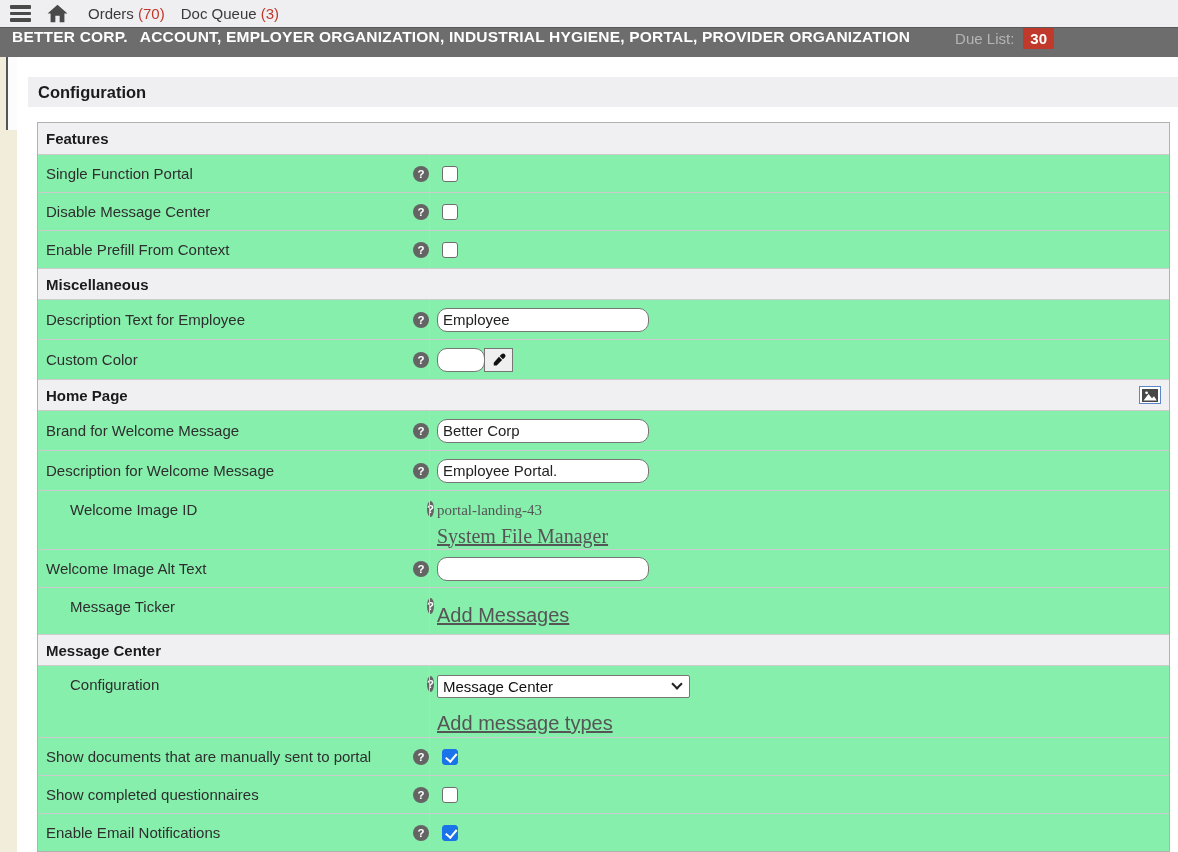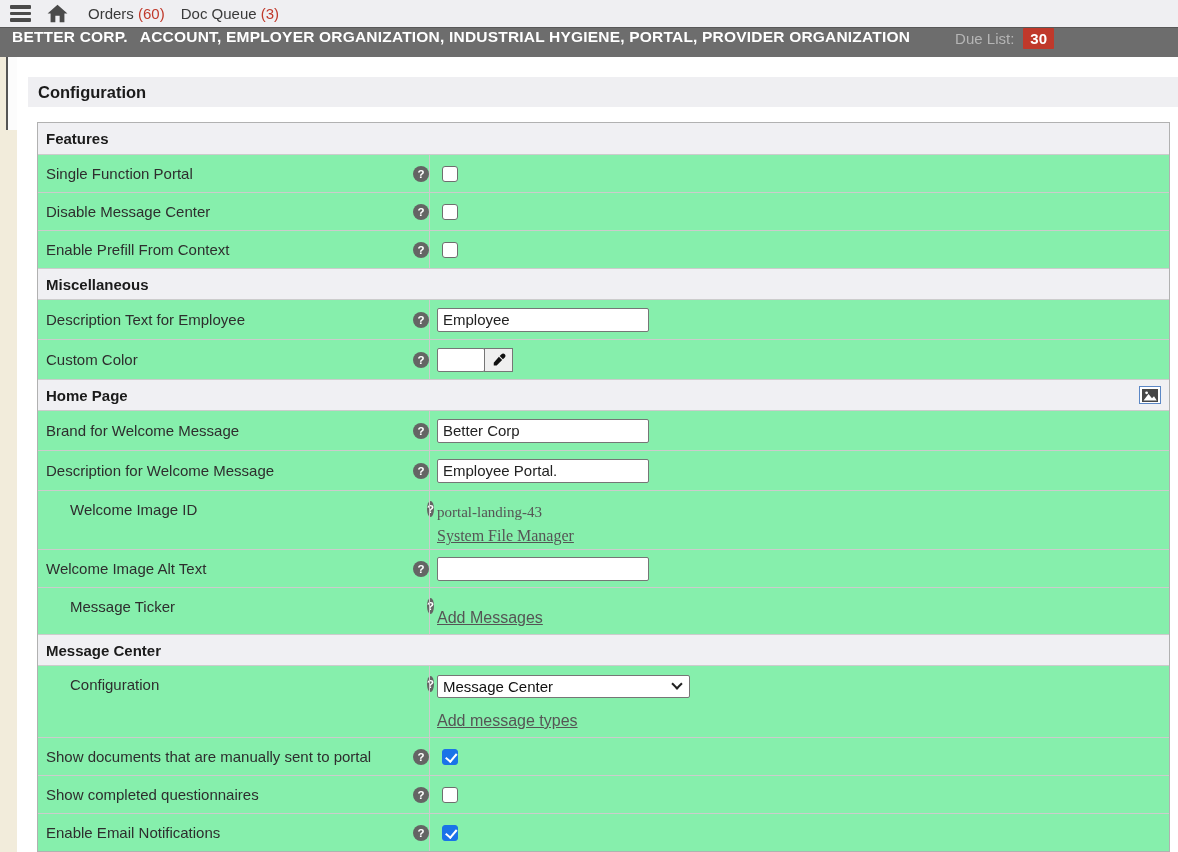--- a/index.html
+++ b/index.html
@@ -60,27 +60,27 @@
   .help { width:16px; height:16px; border-radius:50%; background:#646464; color:#fff;
           font-size:11.5px; font-weight:bold; display:inline-flex; align-items:center;
           justify-content:center; cursor:pointer; user-select:none; }
 
   .cb { width:16px; height:16px; border:1.5px solid #6e6e6e; border-radius:3px;
         background:#fff; position:relative; display:inline-block; margin-left:5px; cursor:pointer; }
   .cb.checked { background:#1a73e8; border-color:#1a73e8; }
   .cb.checked::after { content:""; position:absolute; left:4.6px; top:1.2px; width:4.5px;
         height:8.5px; border:solid #fff; border-width:0 2px 2px 0; transform:rotate(40deg); }
 
-  .ti { height:24px; width:212px; border:1px solid #767676; border-radius:2px;
+  .ti { height:24px; width:212px; border:1px solid #767676; border-radius:10px;
         font-family:"Liberation Sans", sans-serif; font-size:15px; padding:0 5px; color:#222; }
   .ti-color { width:48px; }
   .swatch-btn { height:24px; width:29px; background:#efefef; border:1px solid #767676;
         margin-left:-1px; display:inline-flex; align-items:center; justify-content:center; cursor:pointer; }
 
-  .cfg-link { color:#555; font-size:16px; text-decoration:underline; cursor:pointer; }
+  .cfg-link { color:#555; font-size:20px; text-decoration:underline; cursor:pointer; }
   .muted { color:#555; font-size:15px; }
   .gap6 { margin-top:6px; } .gap13 { margin-top:14px; }
 
   .sel { position:relative; width:253px; }
   .sel select { width:100%; height:23px; appearance:none; -webkit-appearance:none;
         border:1px solid #767676; border-radius:2px; background:#fff; color:#111;
         font-family:"Liberation Sans", sans-serif; font-size:15px; padding:0 22px 0 5px; }
   .sel .chev { position:absolute; right:9px; top:5px; width:8px; height:8px; pointer-events:none;
         border-right:2px solid #222; border-bottom:2px solid #222; transform:rotate(45deg); }
 
@@ -94,21 +94,21 @@
   <span class="burger">
       <i></i>
       <i></i>
       <i></i>
     </span>
   <span class="home-ic">
     <svg width="21" height="19" viewBox="0 0 24 22">
         <path d="M12 1 L0.5 11 H4 V21 H9.5 V13.5 H14.5 V21 H20 V11 H23.5 Z" fill="#4a4a4a"></path>
       </svg>
   </span>
-  <a class="navitem"><span>Orders</span> <span class="count">(60)</span></a>
+  <a class="navitem"><span>Orders</span> <span class="count">(70)</span></a>
   <a class="navitem"><span>Doc Queue</span> <span class="count">(3)</span></a>
 </div>
 
 <div class="ctxbar">
   <span class="org">BETTER CORP.</span>
   <span class="cats">ACCOUNT, EMPLOYER ORGANIZATION, INDUSTRIAL HYGIENE, PORTAL, PROVIDER ORGANIZATION</span>
   <span class="due">
     <span class="due-label">Due List:</span>
     <span class="due-badge">30</span>
   </span>

